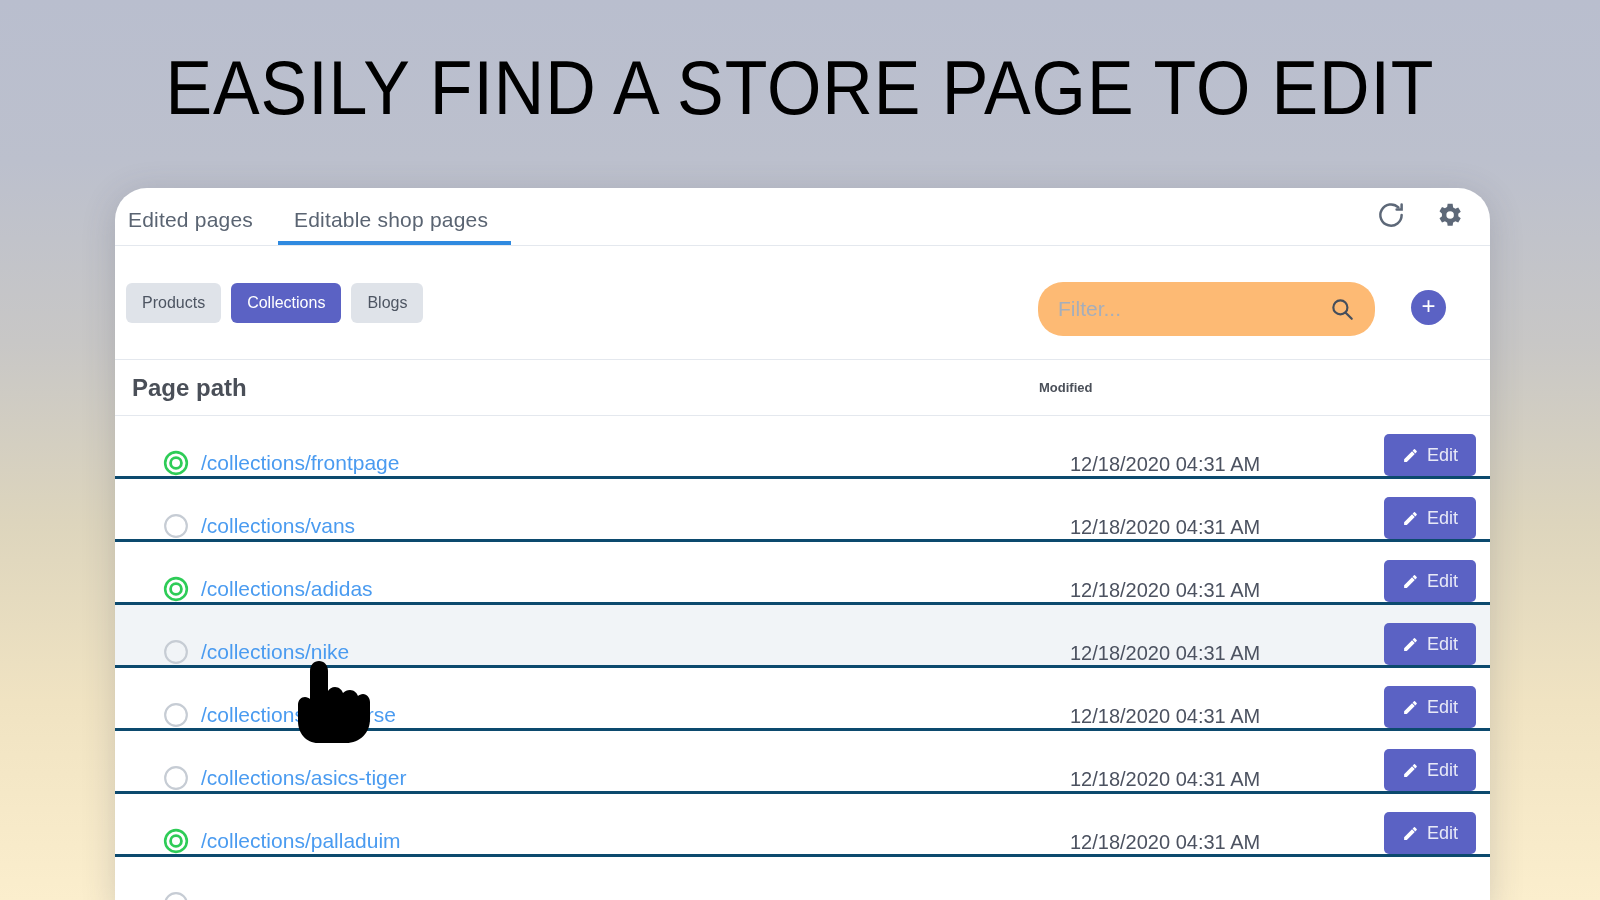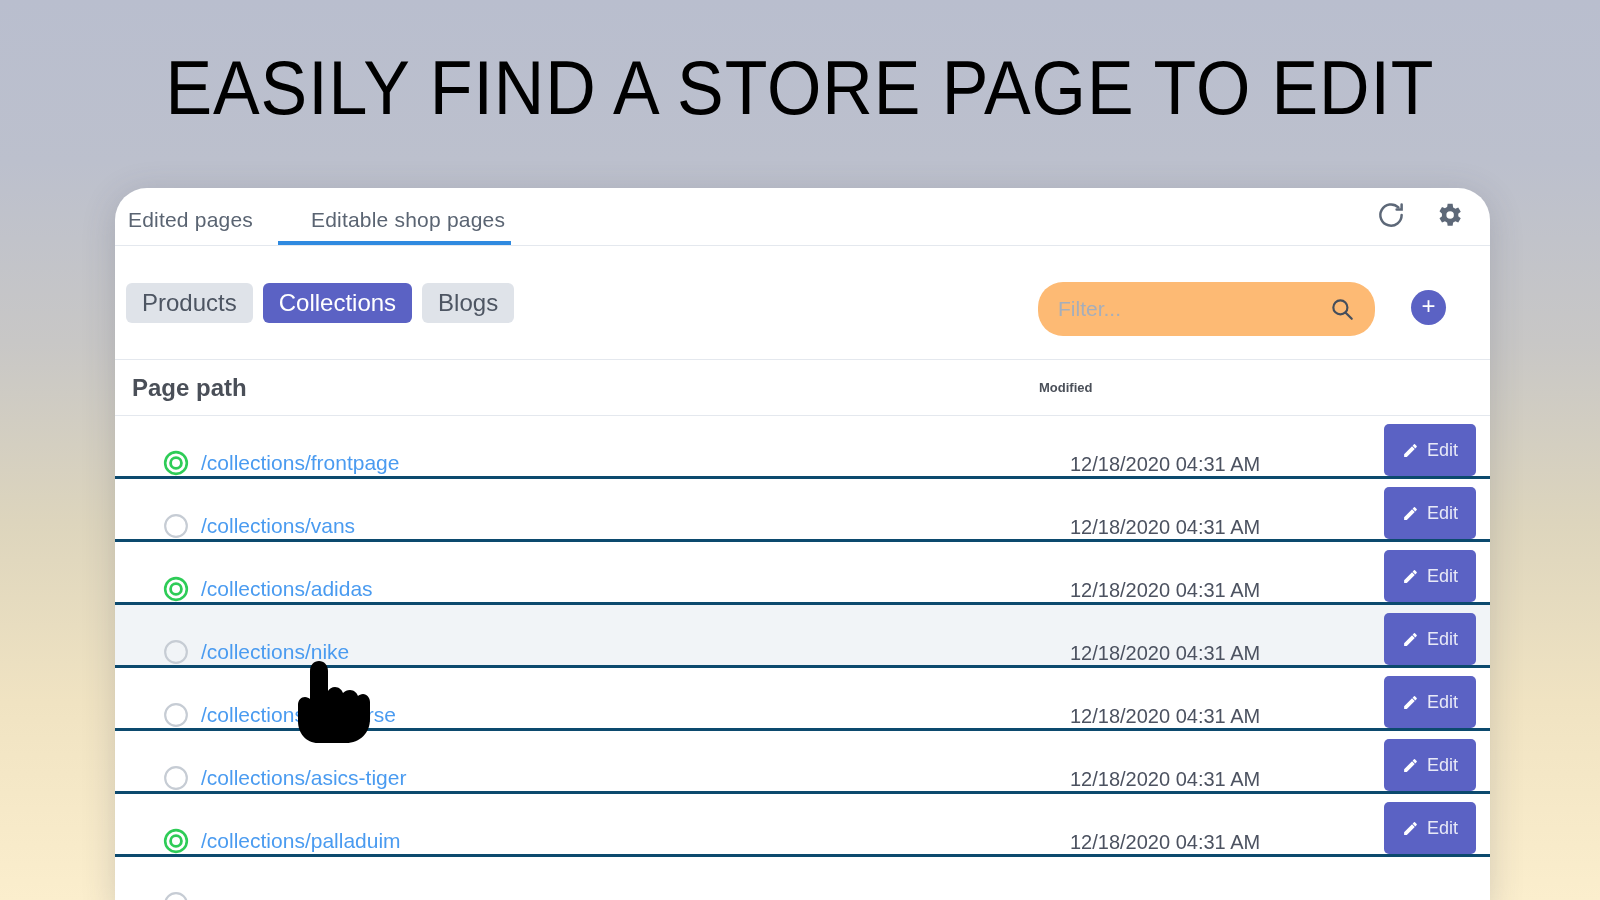--- a/index.html
+++ b/index.html
@@ -65,21 +65,21 @@
     position: absolute;
     bottom: 13px;
     font-size: 21px;
     color: #5a6472;
     letter-spacing: .2px;
     white-space: nowrap;
     cursor: pointer;
     margin-left: 16px;
   }
   .tab.first  { left: -3px; }
-  .tab.second { left: 180px; color: #5a6472; }
+  .tab.second { left: 163px; color: #5a6472; }
   .tab-underline {
     position: absolute;
     left: 163px;
     bottom: 0;
     width: 233px;
     height: 4px;
     background: #2f8ae0;
   }
 
   .topicons {
@@ -106,21 +106,21 @@
     align-items: center;
     padding: 0 0 0 11px;
   }
   .chipset { display: flex; gap: 10px; align-items: center; }
   .chip {
     height: 40px;
     padding: 0 16px;
     border-radius: 6px;
     background: #dfe3e9;
     color: #4d5562;
-    font-size: 24px;
+    font-size: 16px;
     display: flex;
     align-items: center;
     cursor: pointer;
     border: none;
     font-family: "Liberation Sans", sans-serif;
   }
   .chip.active { background: #5b62c4; color: #ffffff; }
 
   .searchwrap {
     position: absolute;
@@ -213,21 +213,21 @@
     white-space: nowrap;
   }
   .cell-mod {
     font-size: 20px;
     color: #4c5260;
     white-space: nowrap;
     width: 314px;
   }
   .cell-act { display: flex; align-items: center; }
   .editbtn {
-    height: 52px;
+    height: 42px;
     width: 92px;
     background: #5b62c4;
     border: none;
     border-radius: 5px;
     color: #e8e9f7;
     font-size: 18px;
     display: flex;
     align-items: center;
     justify-content: center;
     gap: 8px;

